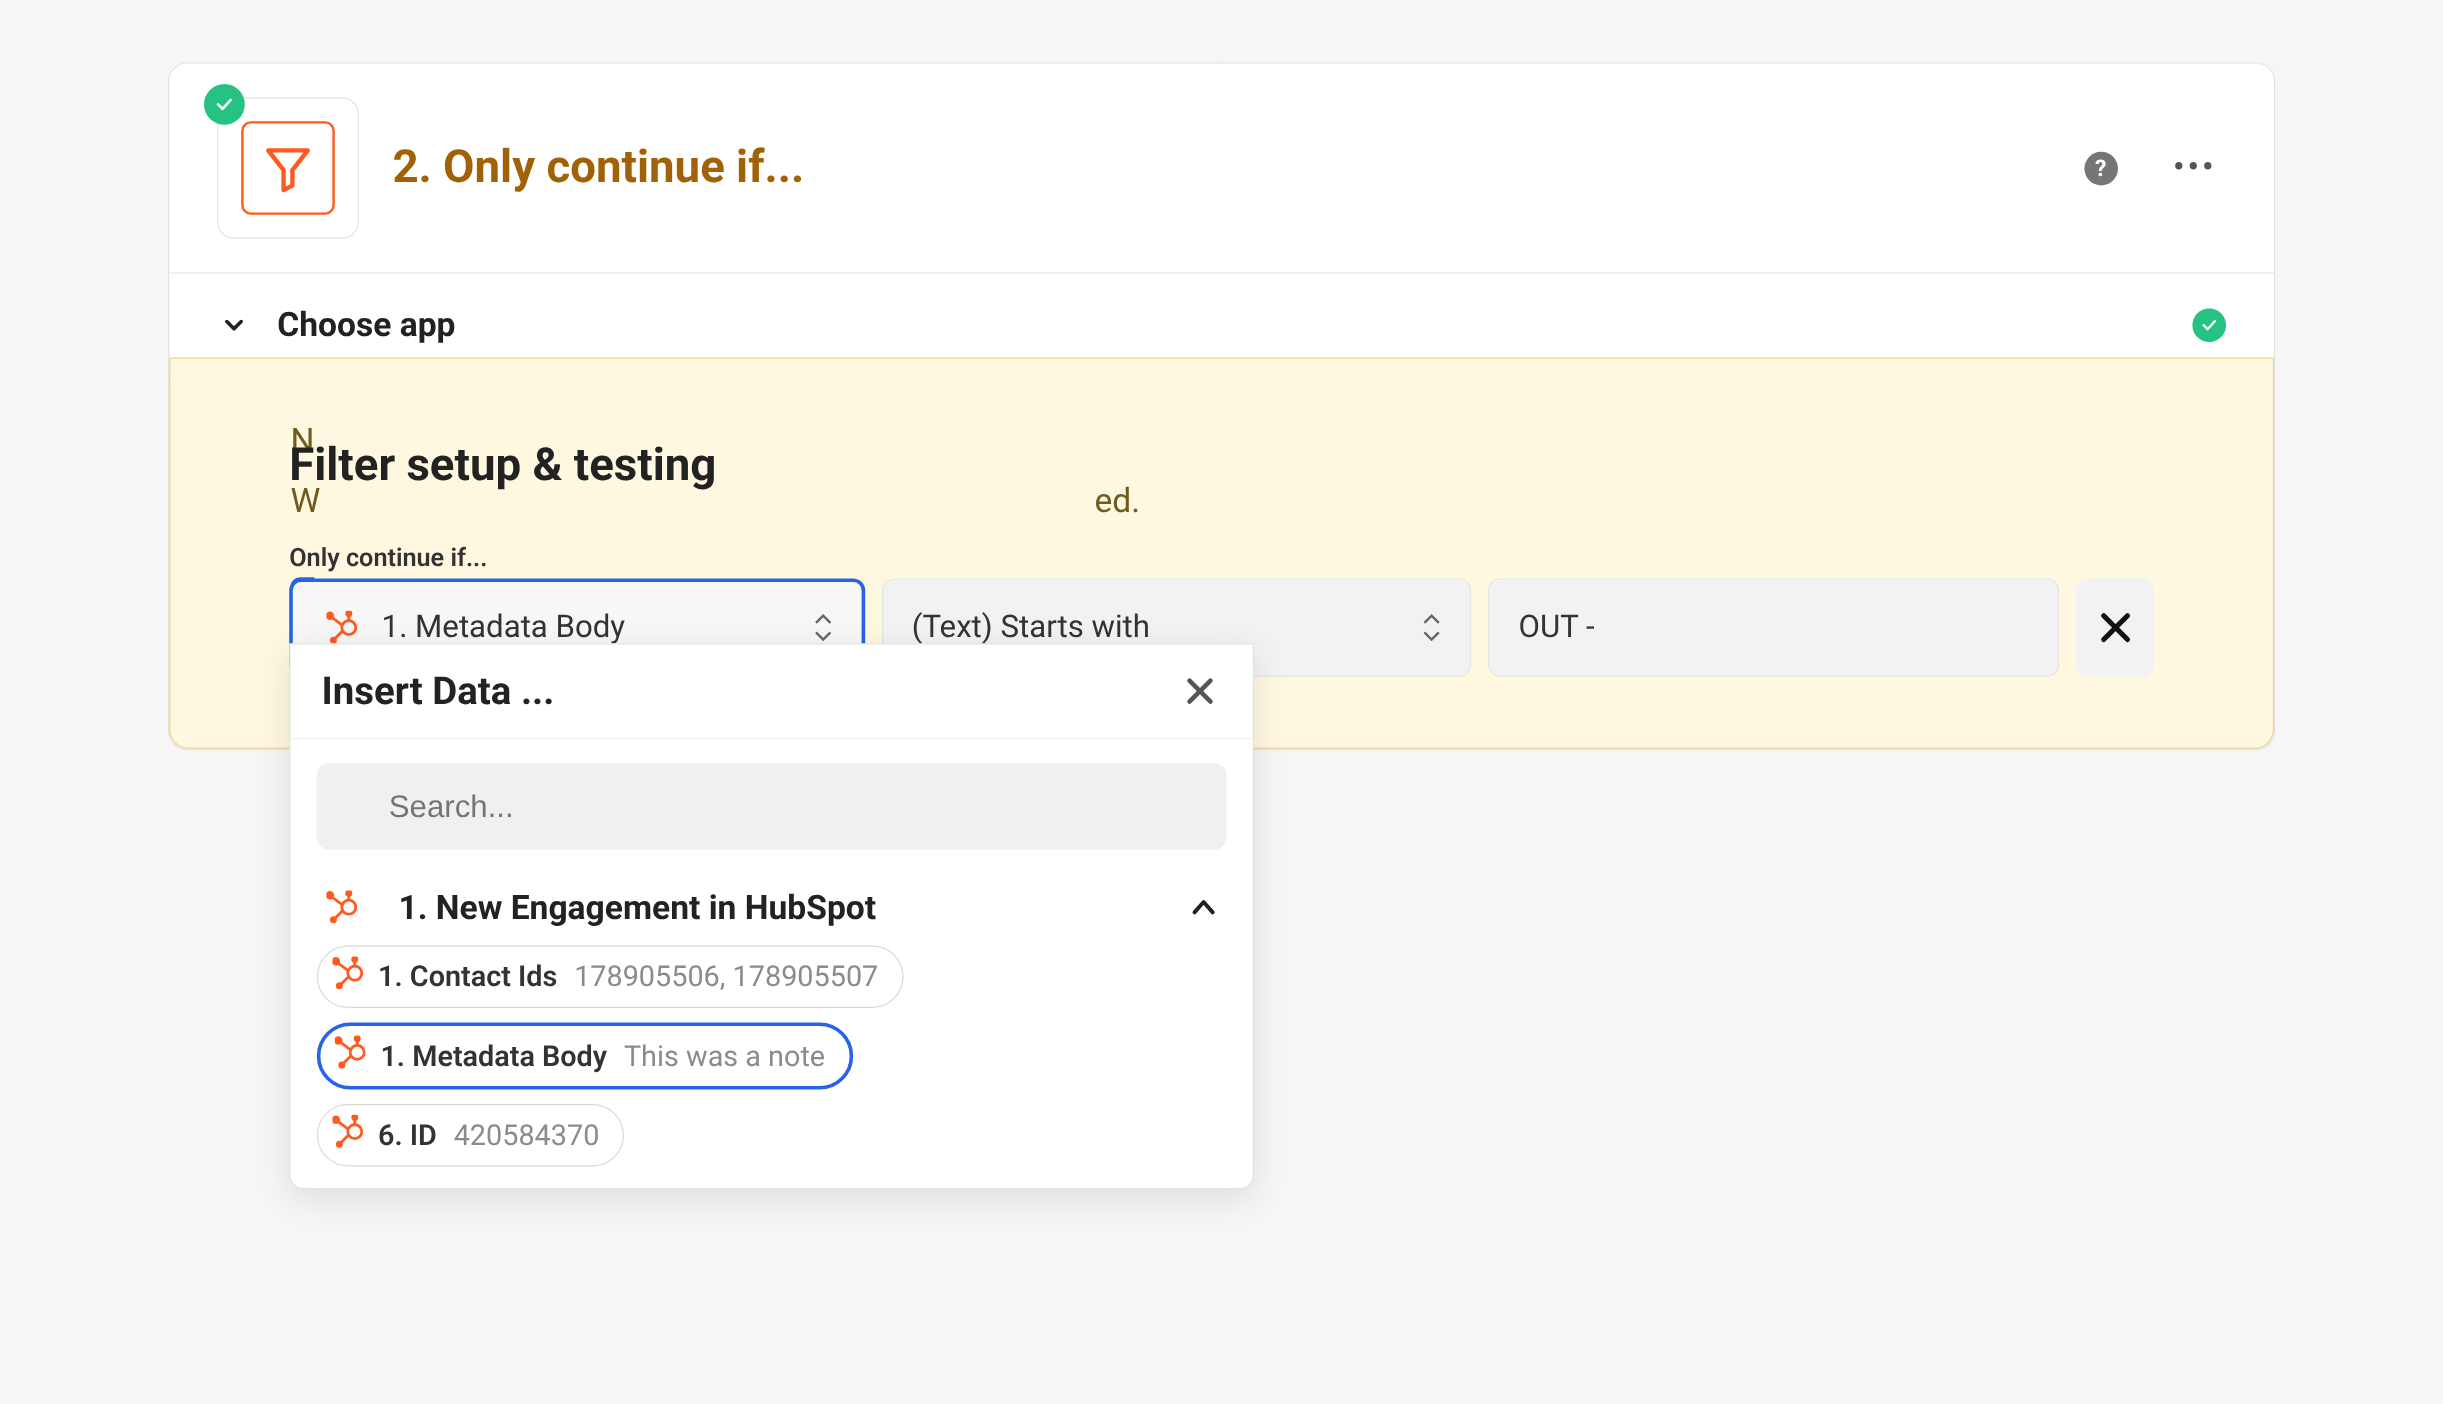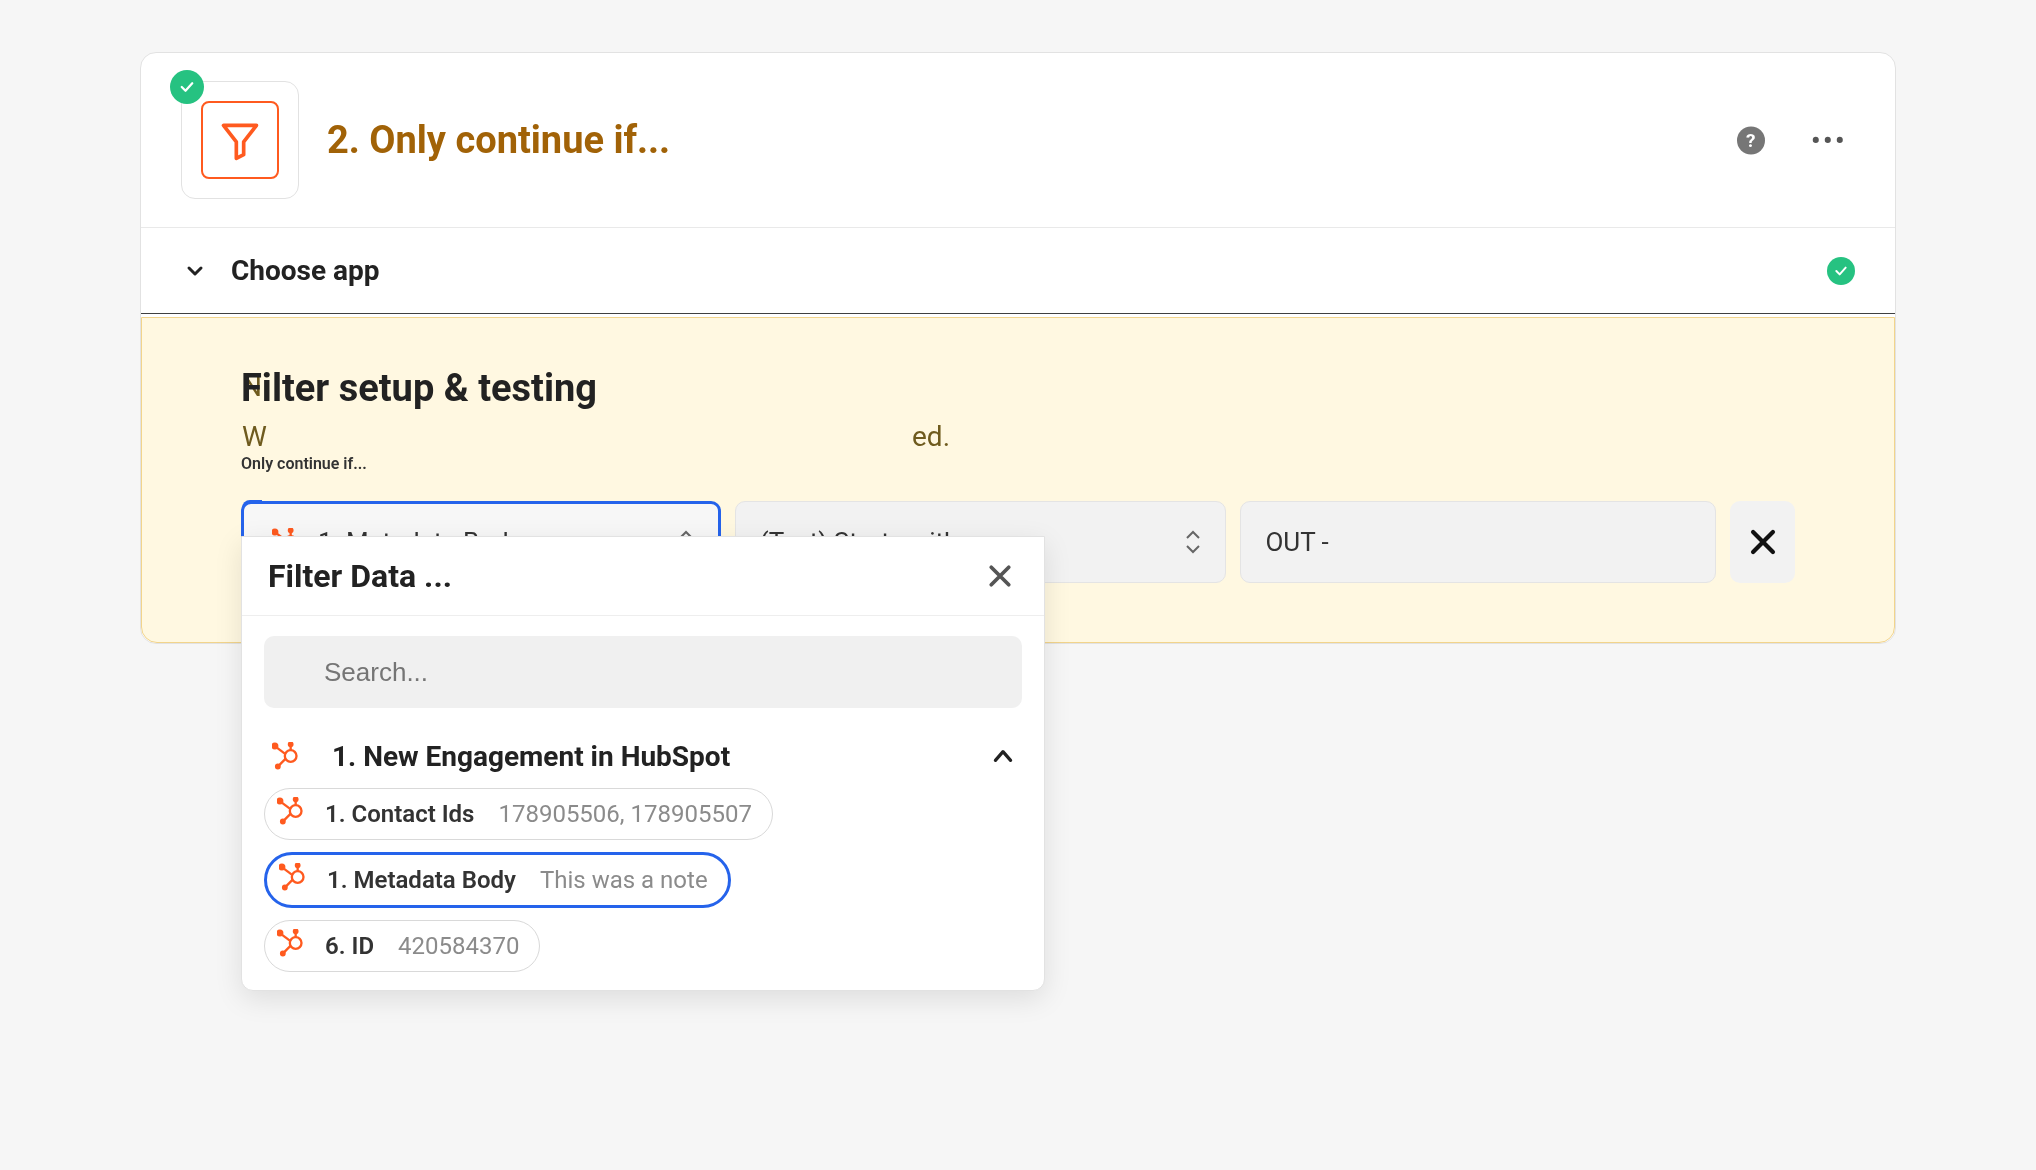--- a/index.html
+++ b/index.html
@@ -147,24 +147,24 @@
     padding: 52px 100px 60px 100px;
     position: relative;
   }
   .content-title {
     font-size: 38px;
     font-weight: 700;
     color: #222;
     margin-bottom: 44px;
   }
   .field-label {
-    font-size: 16px;
+    font-size: 21px;
     font-weight: 600;
     color: #333;
-    margin-bottom: 28px;
+    margin-bottom: 4px;
   }
   .filter-row {
     display: flex;
     align-items: center;
     gap: 14px;
   }
   .select-box {
     height: 82px;
     background: #f2f2f2;
     border: 1px solid #e4e4e4;
@@ -290,21 +290,21 @@
   .pills {
     padding: 0 22px;
     display: flex;
     flex-direction: column;
     align-items: flex-start;
     gap: 12px;
   }
   .pill {
     display: inline-flex;
     align-items: center;
-    gap: 20px;
+    gap: 10px;
     border: 1px solid #d9d9d9;
     border-radius: 999px;
     padding: 8px 20px 8px 12px;
     font-size: 24px;
     background: #fff;
   }
   .pill.selected { border: 3px solid #2563eb; }
   .pill-label { color: #333; font-weight: 600; }
   .pill-value { color: #8b8b8b; font-weight: 400; margin-left: 4px; }
   .hubspot-svg { width: 28px; height: 28px; }
@@ -448,21 +448,21 @@
           <div class="delete-btn">
             <svg viewBox="0 0 24 24">
                 <path d="M5 5 L19 19 M19 5 L5 19" stroke="#111" stroke-width="3" stroke-linecap="round"></path>
               </svg>
           </div>
         </div>
       </div>
 
       <div class="dropdown">
         <div class="dropdown-header">
-          <span class="dropdown-title">Filter Data ...</span>
+          <span class="dropdown-title">Insert Data ...</span>
           <span class="close-btn">
             <svg viewBox="0 0 24 24">
                 <path d="M5 5 L19 19 M19 5 L5 19" stroke="#555" stroke-width="3" stroke-linecap="round"></path>
               </svg>
           </span>
         </div>
         <div class="search-wrap">
           <div class="search-rel">
             <span class="search-icon">
               <svg viewBox="0 0 24 24">

